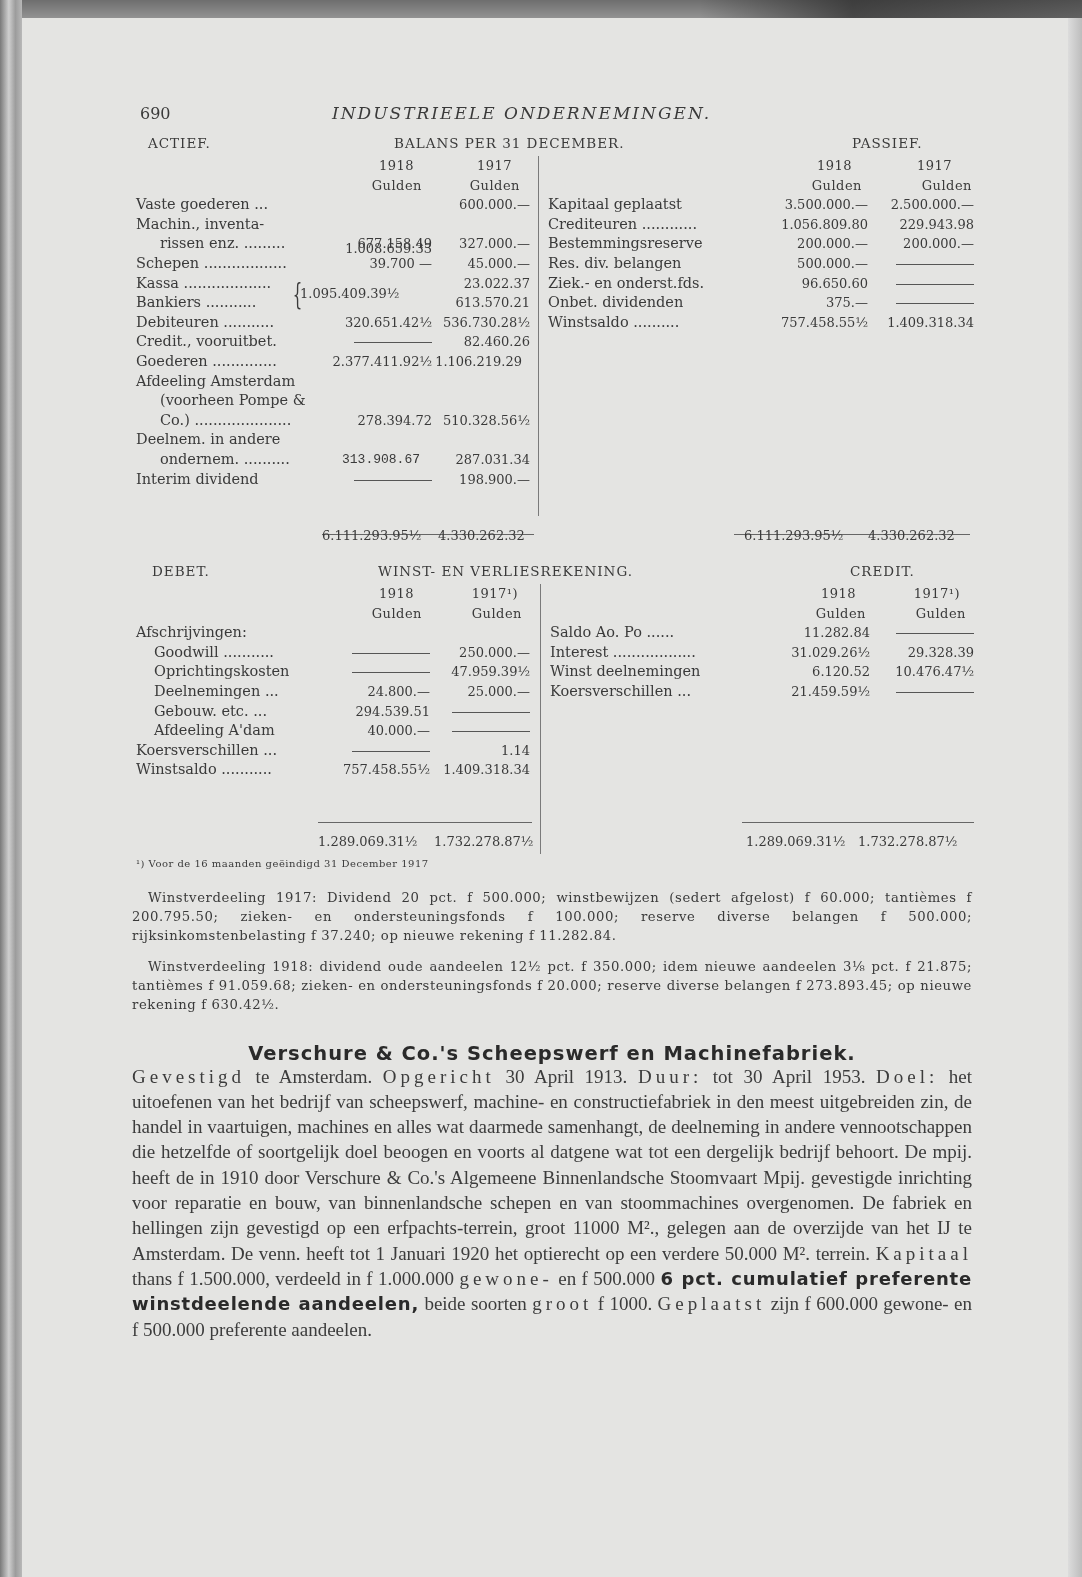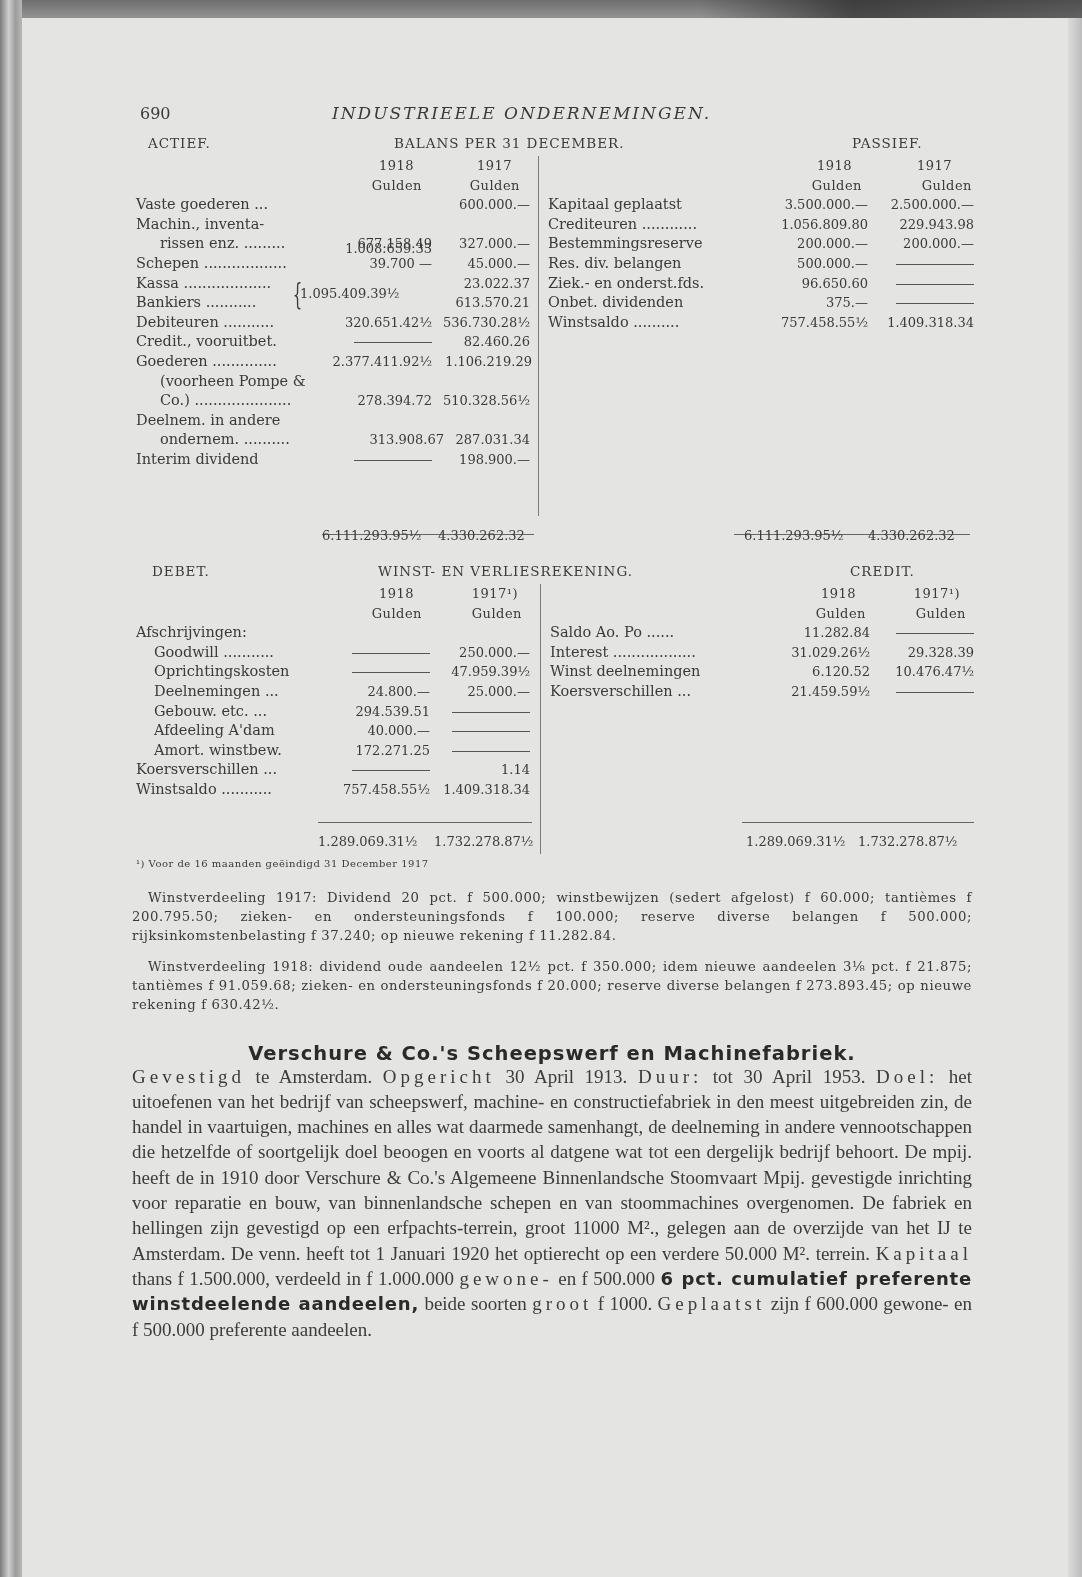--- a/index.html
+++ b/index.html
@@ -150,40 +150,45 @@
             <span class="v2" style="right: 2px;">536.730.28½</span>
           </div>
           <div class="row">
             <span class="label">Credit., vooruitbet.</span>
             <span class="v1" style="right: 100px;"><span class="dash"></span></span>
             <span class="v2" style="right: 2px;">82.460.26</span>
           </div>
           <div class="row">
             <span class="label">Goederen ..............</span>
             <span class="v1" style="right: 100px;">2.377.411.92½</span>
-            <span class="v2" style="right: 0;">1.106.219.29</span>
+            <span class="v2" style="right: 10px;">1.106.219.29</span>
+          </div>
+          <div class="row">
+            <span class="label">Afdeeling Amsterdam</span>
+            <span class="v1" style="right: 100px;"></span>
+            <span class="v2" style="right: 2px;"></span>
           </div>
           <div class="row">
             <span class="label indent">(voorheen Pompe &amp;</span>
             <span class="v1" style="right: 100px;"></span>
             <span class="v2" style="right: 2px;"></span>
           </div>
           <div class="row">
             <span class="label indent">Co.) .....................</span>
             <span class="v1" style="right: 100px;">278.394.72</span>
             <span class="v2" style="right: 2px;">510.328.56½</span>
           </div>
           <div class="row">
             <span class="label">Deelnem. in andere</span>
             <span class="v1" style="right: 100px;"></span>
             <span class="v2" style="right: 2px;"></span>
           </div>
           <div class="row">
             <span class="label indent">ondernem. ..........</span>
-            <span class="v1" style="right: 88px;">313.908.67</span>
+            <span class="v1" style="right: 112px; font-family: Liberation Mono, monospace;">313.908.67</span>
             <span class="v2" style="right: 2px;">287.031.34</span>
           </div>
           <div class="row">
             <span class="label">Interim dividend</span>
             <span class="v1" style="right: 100px;"><span class="dash"></span></span>
             <span class="v2" style="right: 2px;">198.900.—</span>
           </div>
           <span style="position: absolute; left: 156px; top: 80.4px; font-size: 30px; line-height: 36px; transform: scaleX(0.5);">{</span>
           <span style="position: absolute; left: 168px; top: 88.4px; font-size: 13px;">1.095.409.39½</span>
         </div>
@@ -290,25 +295,20 @@
             <span class="label indent2">Gebouw. etc. ...</span>
             <span class="v1" style="right: 106px;">294.539.51</span>
             <span class="v2" style="right: 6px;"><span class="dash"></span></span>
           </div>
           <div class="row">
             <span class="label indent2">Afdeeling A'dam</span>
             <span class="v1" style="right: 106px;">40.000.—</span>
             <span class="v2" style="right: 6px;"><span class="dash"></span></span>
           </div>
           <div class="row">
-            <span class="label indent2">Amort. winstbew.</span>
-            <span class="v1" style="right: 106px;">172.271.25</span>
-            <span class="v2" style="right: 6px;"><span class="dash"></span></span>
-          </div>
-          <div class="row">
             <span class="label">Koersverschillen ...</span>
             <span class="v1" style="right: 106px;"><span class="dash"></span></span>
             <span class="v2" style="right: 6px;">1.14</span>
           </div>
           <div class="row">
             <span class="label">Winstsaldo ...........</span>
             <span class="v1" style="right: 106px;">757.458.55½</span>
             <span class="v2" style="right: 6px;">1.409.318.34</span>
           </div>
         </div>

